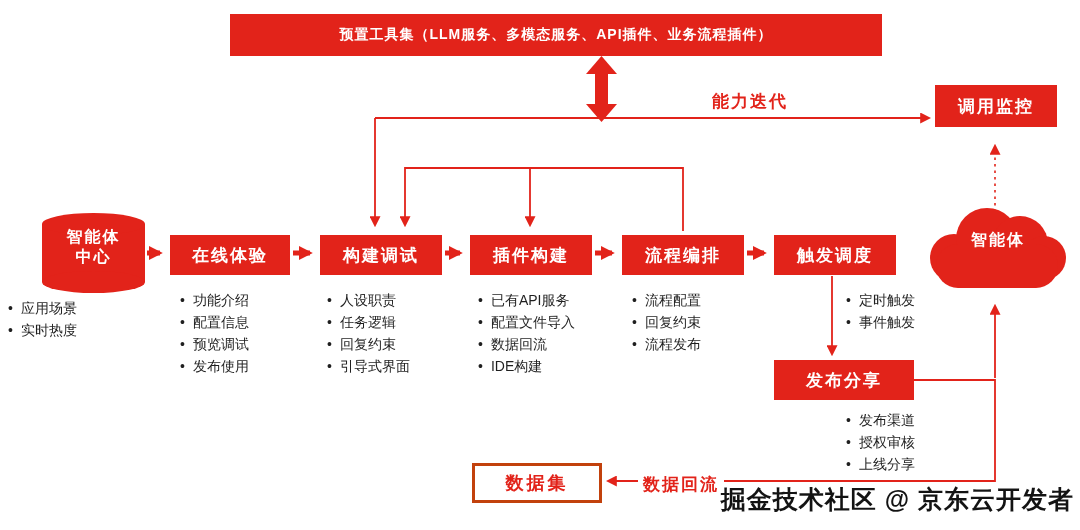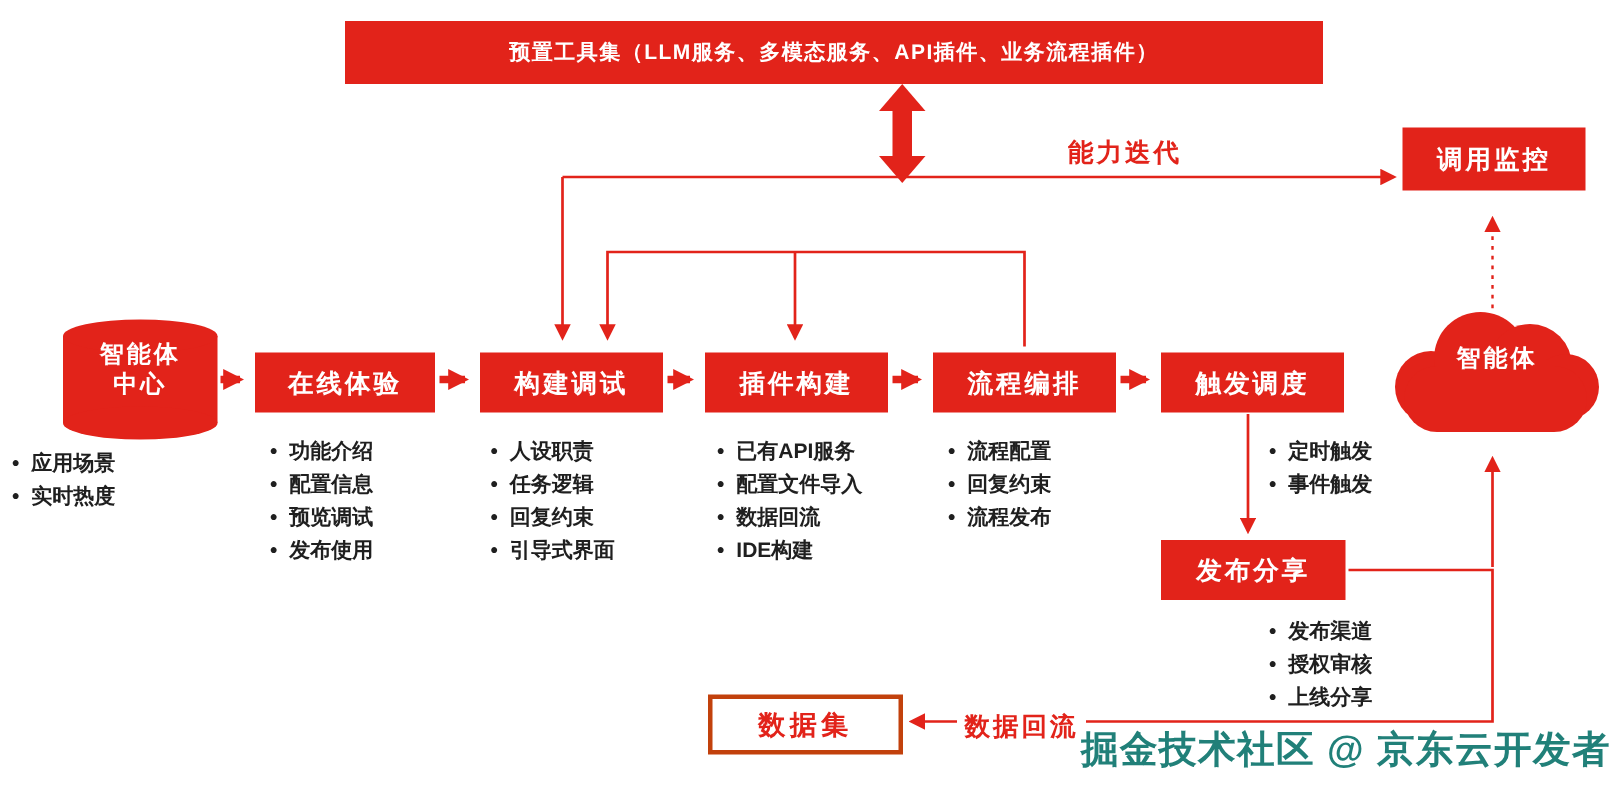--- a/index.html
+++ b/index.html
@@ -14,30 +14,30 @@
     letter-spacing:2px;z-index:2;box-sizing:border-box;
   }
   .banner{left:230px;top:14px;width:652px;height:42px;font-size:14px;letter-spacing:1px;}
   .monitor{left:935px;top:85px;width:122px;height:42px;font-size:17px;}
   .fbox{top:235px;width:122px;height:40px;font-size:17px;}
   .b-online{left:170px;width:120px;}
   .b-build{left:320px;}
   .b-plugin{left:470px;}
   .b-orch{left:622px;text-align:right;}
   .b-trigger{left:774px;}
-  .publish{left:774px;top:360px;width:123px;height:40px;font-size:17px;}
+  .publish{left:774px;top:360px;width:140px;height:40px;font-size:17px;}
   .dataset{
     position:absolute;left:472px;top:463px;width:124px;height:34px;
     background:#fff;border:3px solid #c2410c;color:#e2231a;font-weight:bold;
     font-size:18px;letter-spacing:3px;display:flex;align-items:center;justify-content:center;
     z-index:2;
   }
   .blist{position:absolute;z-index:2;}
   .bi{
-    font-size:14px;line-height:22px;color:#1f1f1f;font-weight:700;
+    font-size:14px;line-height:22px;color:#1f1f1f;font-weight:400;
     white-space:nowrap;
   }
   .bi::before{content:"•";margin-right:8px;color:#1f1f1f;}
   .redlabel{
     position:absolute;color:#e2231a;font-weight:bold;font-size:17px;
     letter-spacing:2px;z-index:3;white-space:nowrap;
   }
   .backflow{background:#fff;padding:0 5px;}
   
   .cyl{position:absolute;left:42px;top:213px;width:103px;height:80px;z-index:2;}
@@ -56,21 +56,21 @@
   .cc2{left:26px;top:2px;width:62px;height:62px;}
   .cc3{left:62px;top:10px;width:56px;height:56px;}
   .cc4{left:92px;top:30px;width:44px;height:44px;}
   .ccbase{position:absolute;left:6px;top:38px;width:122px;height:44px;background:#e2231a;border-radius:22px;}
   .cloud .txt{
     position:absolute;left:0;top:24px;width:136px;color:#fff;font-weight:bold;
     font-size:16px;line-height:20px;text-align:center;letter-spacing:2px;z-index:2;
   }
   .watermark{
     position:absolute;right:6px;top:483px;z-index:4;
-    color:#0f766e;opacity:.92;font-weight:bold;font-size:25px;letter-spacing:1px;
+    color:#000000;opacity:.92;font-weight:bold;font-size:25px;letter-spacing:1px;
     white-space:nowrap;
   }
   svg.wires{position:absolute;left:0;top:0;z-index:1;}
 </style>
 </head>
 <body>
 
 <svg class="wires" width="1080" height="530" viewBox="0 0 1080 530">
   <defs>
     <marker id="ah" markerUnits="userSpaceOnUse" markerWidth="11" markerHeight="11" viewBox="0 0 10 10" refX="8" refY="5" orient="auto-start-reverse">

